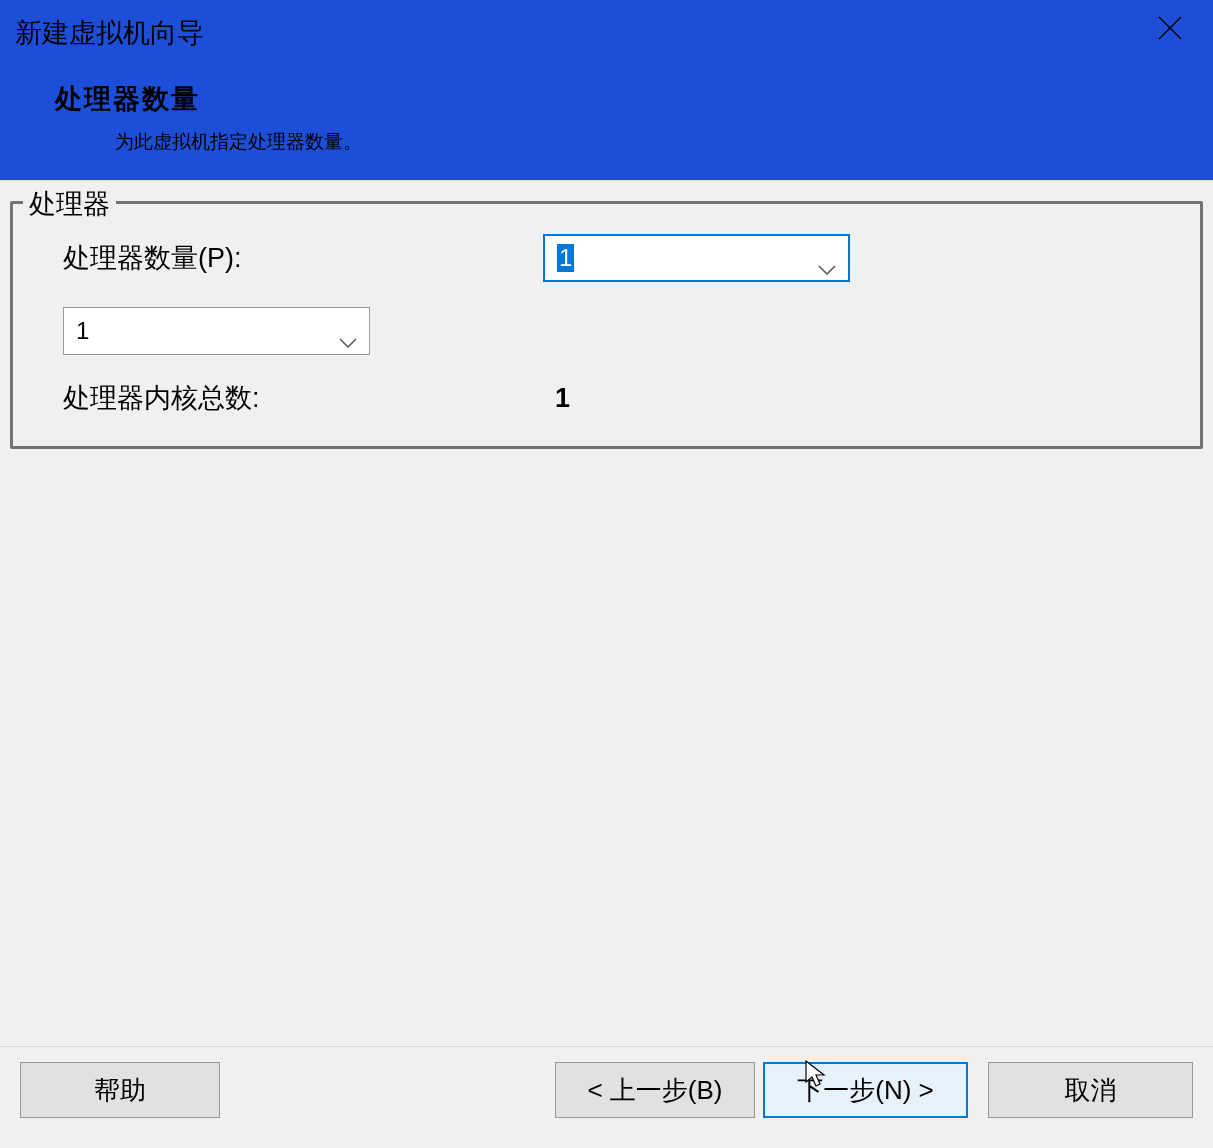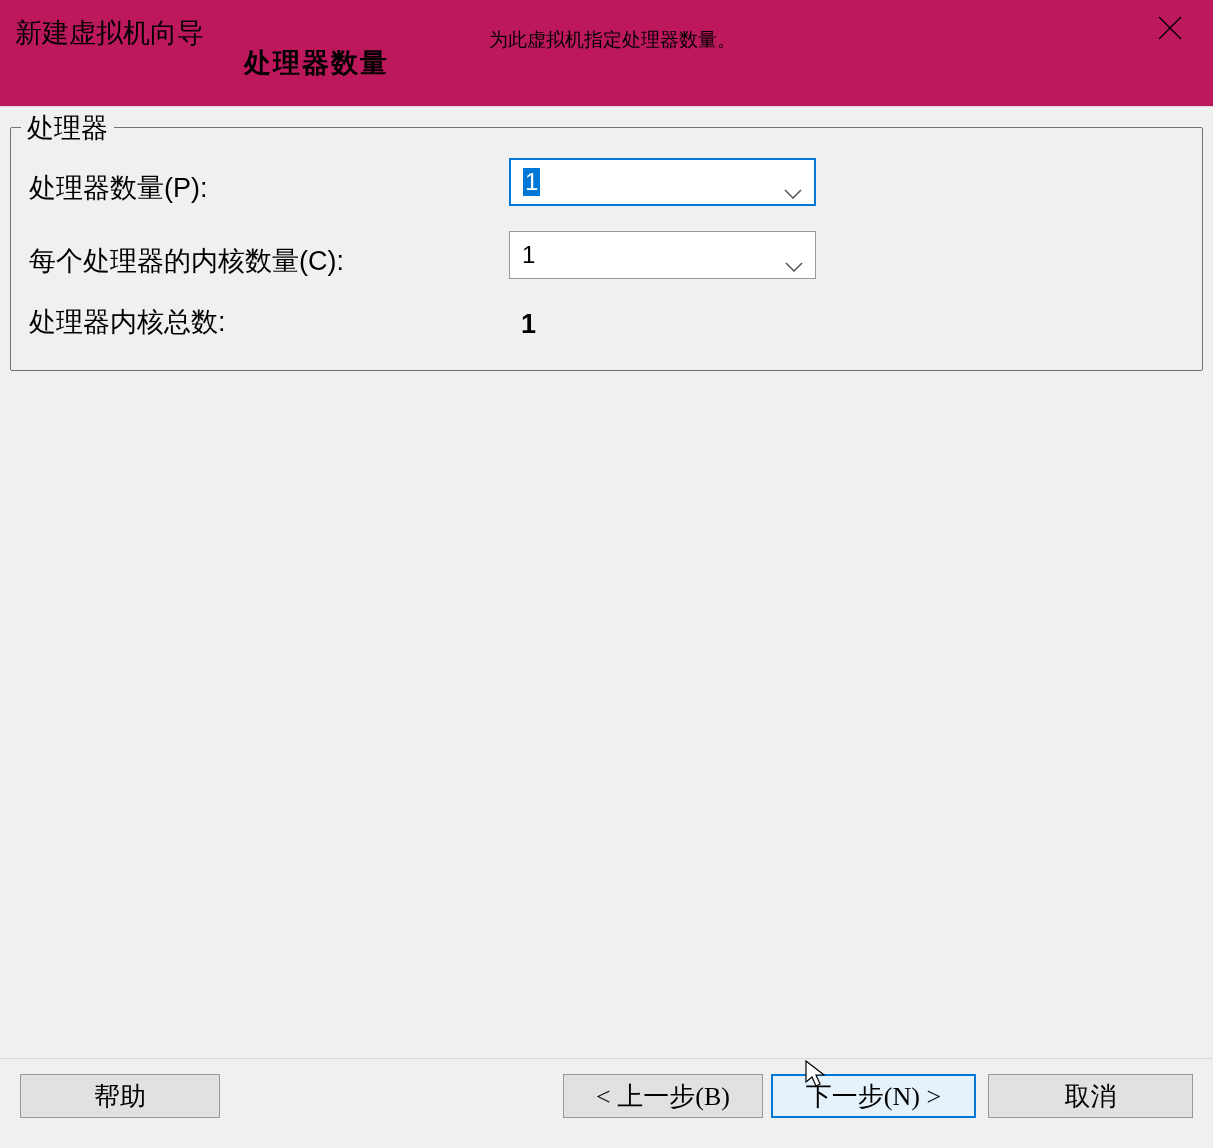--- a/index.html
+++ b/index.html
@@ -10,24 +10,24 @@
     body {
       font-family: "Microsoft YaHei", "SimSun", sans-serif;
       background: #f0f0f0;
       width: 1213px;
       height: 1148px;
       display: flex;
       flex-direction: column;
       overflow: hidden;
     }
     .header {
-      background: #be185d;
+      background: #1d4ed8;
       padding: 15px 20px 25px 15px;
       display: flex;
-      flex-direction: row;
+      flex-direction: column;
       position: relative;
       border-bottom: 1px solid #d8d8d8;
     }
     .title-row {
       display: flex;
       justify-content: space-between;
       align-items: flex-start;
     }
     .window-title {
       font-size: 27px;
@@ -63,39 +63,40 @@
       color: #000;
       margin-top: 12px;
       margin-left: 100px;
     }
     .content {
       flex: 1;
       padding: 20px 10px 10px 10px;
       background: #f0f0f0;
     }
     .fieldset {
-      border: 1px solid #737373;
+      border: 3px solid #737373;
       border-radius: 2px;
       padding: 30px 18px 30px 18px;
       position: relative;
       margin: 0;
     }
     .fieldset-legend {
       position: absolute;
       top: -18px;
       left: 10px;
       background: #f0f0f0;
       padding: 0 6px;
       font-size: 27px;
       color: #000;
     }
     .form-row {
       display: flex;
-      align-items: flex-end;
+      align-items: center;
       margin-bottom: 25px;
+      margin-left: 32px;
     }
     .form-row:last-child {
       margin-bottom: 0;
       gap: 12px;
     }
     .form-label {
       font-size: 27px;
       color: #000;
       width: 480px;
       flex-shrink: 0;
@@ -142,48 +143,48 @@
       font-weight: 700;
     }
     .footer {
       border-top: 1px solid #d8d8d8;
       padding: 15px 20px 30px 20px;
       display: flex;
       align-items: center;
       background: #f0f0f0;
     }
     .btn {
-      height: 44px;
+      height: 56px;
       border: 1px solid #999;
       background: #e1e1e1;
       font-size: 26px;
       color: #000;
       cursor: pointer;
       display: flex;
       align-items: center;
       justify-content: center;
-      font-family: Liberation Serif, serif;
+      font-family: Liberation Sans, sans-serif;
       text-align: center;
     }
     .btn-help {
       width: 200px;
     }
     .btn-back {
       width: 200px;
       margin-left: auto;
     }
     .btn-next {
       width: 205px;
       margin-left: 8px;
       border: 2px solid #0078d7;
       background: #e5f1fb;
     }
     .btn-cancel {
       width: 205px;
-      margin-left: 12px;
+      margin-left: 20px;
     }
     .cursor {
       position: absolute;
       left: 805px;
       top: 1060px;
       width: 22px;
       height: 28px;
       pointer-events: none;
     }
     .cursor svg {
@@ -218,21 +219,20 @@
         <span class="combo-value">1</span>
         <span class="chevron">
           <svg viewBox="0 0 18 10">
               <polyline points="1,1 9,9 17,1"></polyline>
             </svg>
         </span>
       </div>
     </div>
 
     <div class="form-row">
-      <div class="form-label">每个处理器的内核数量(C):</div>
       <div class="combo">
         <span class="combo-value">1</span>
         <span class="chevron">
           <svg viewBox="0 0 18 10">
               <polyline points="1,1 9,9 17,1"></polyline>
             </svg>
         </span>
       </div>
     </div>
 

